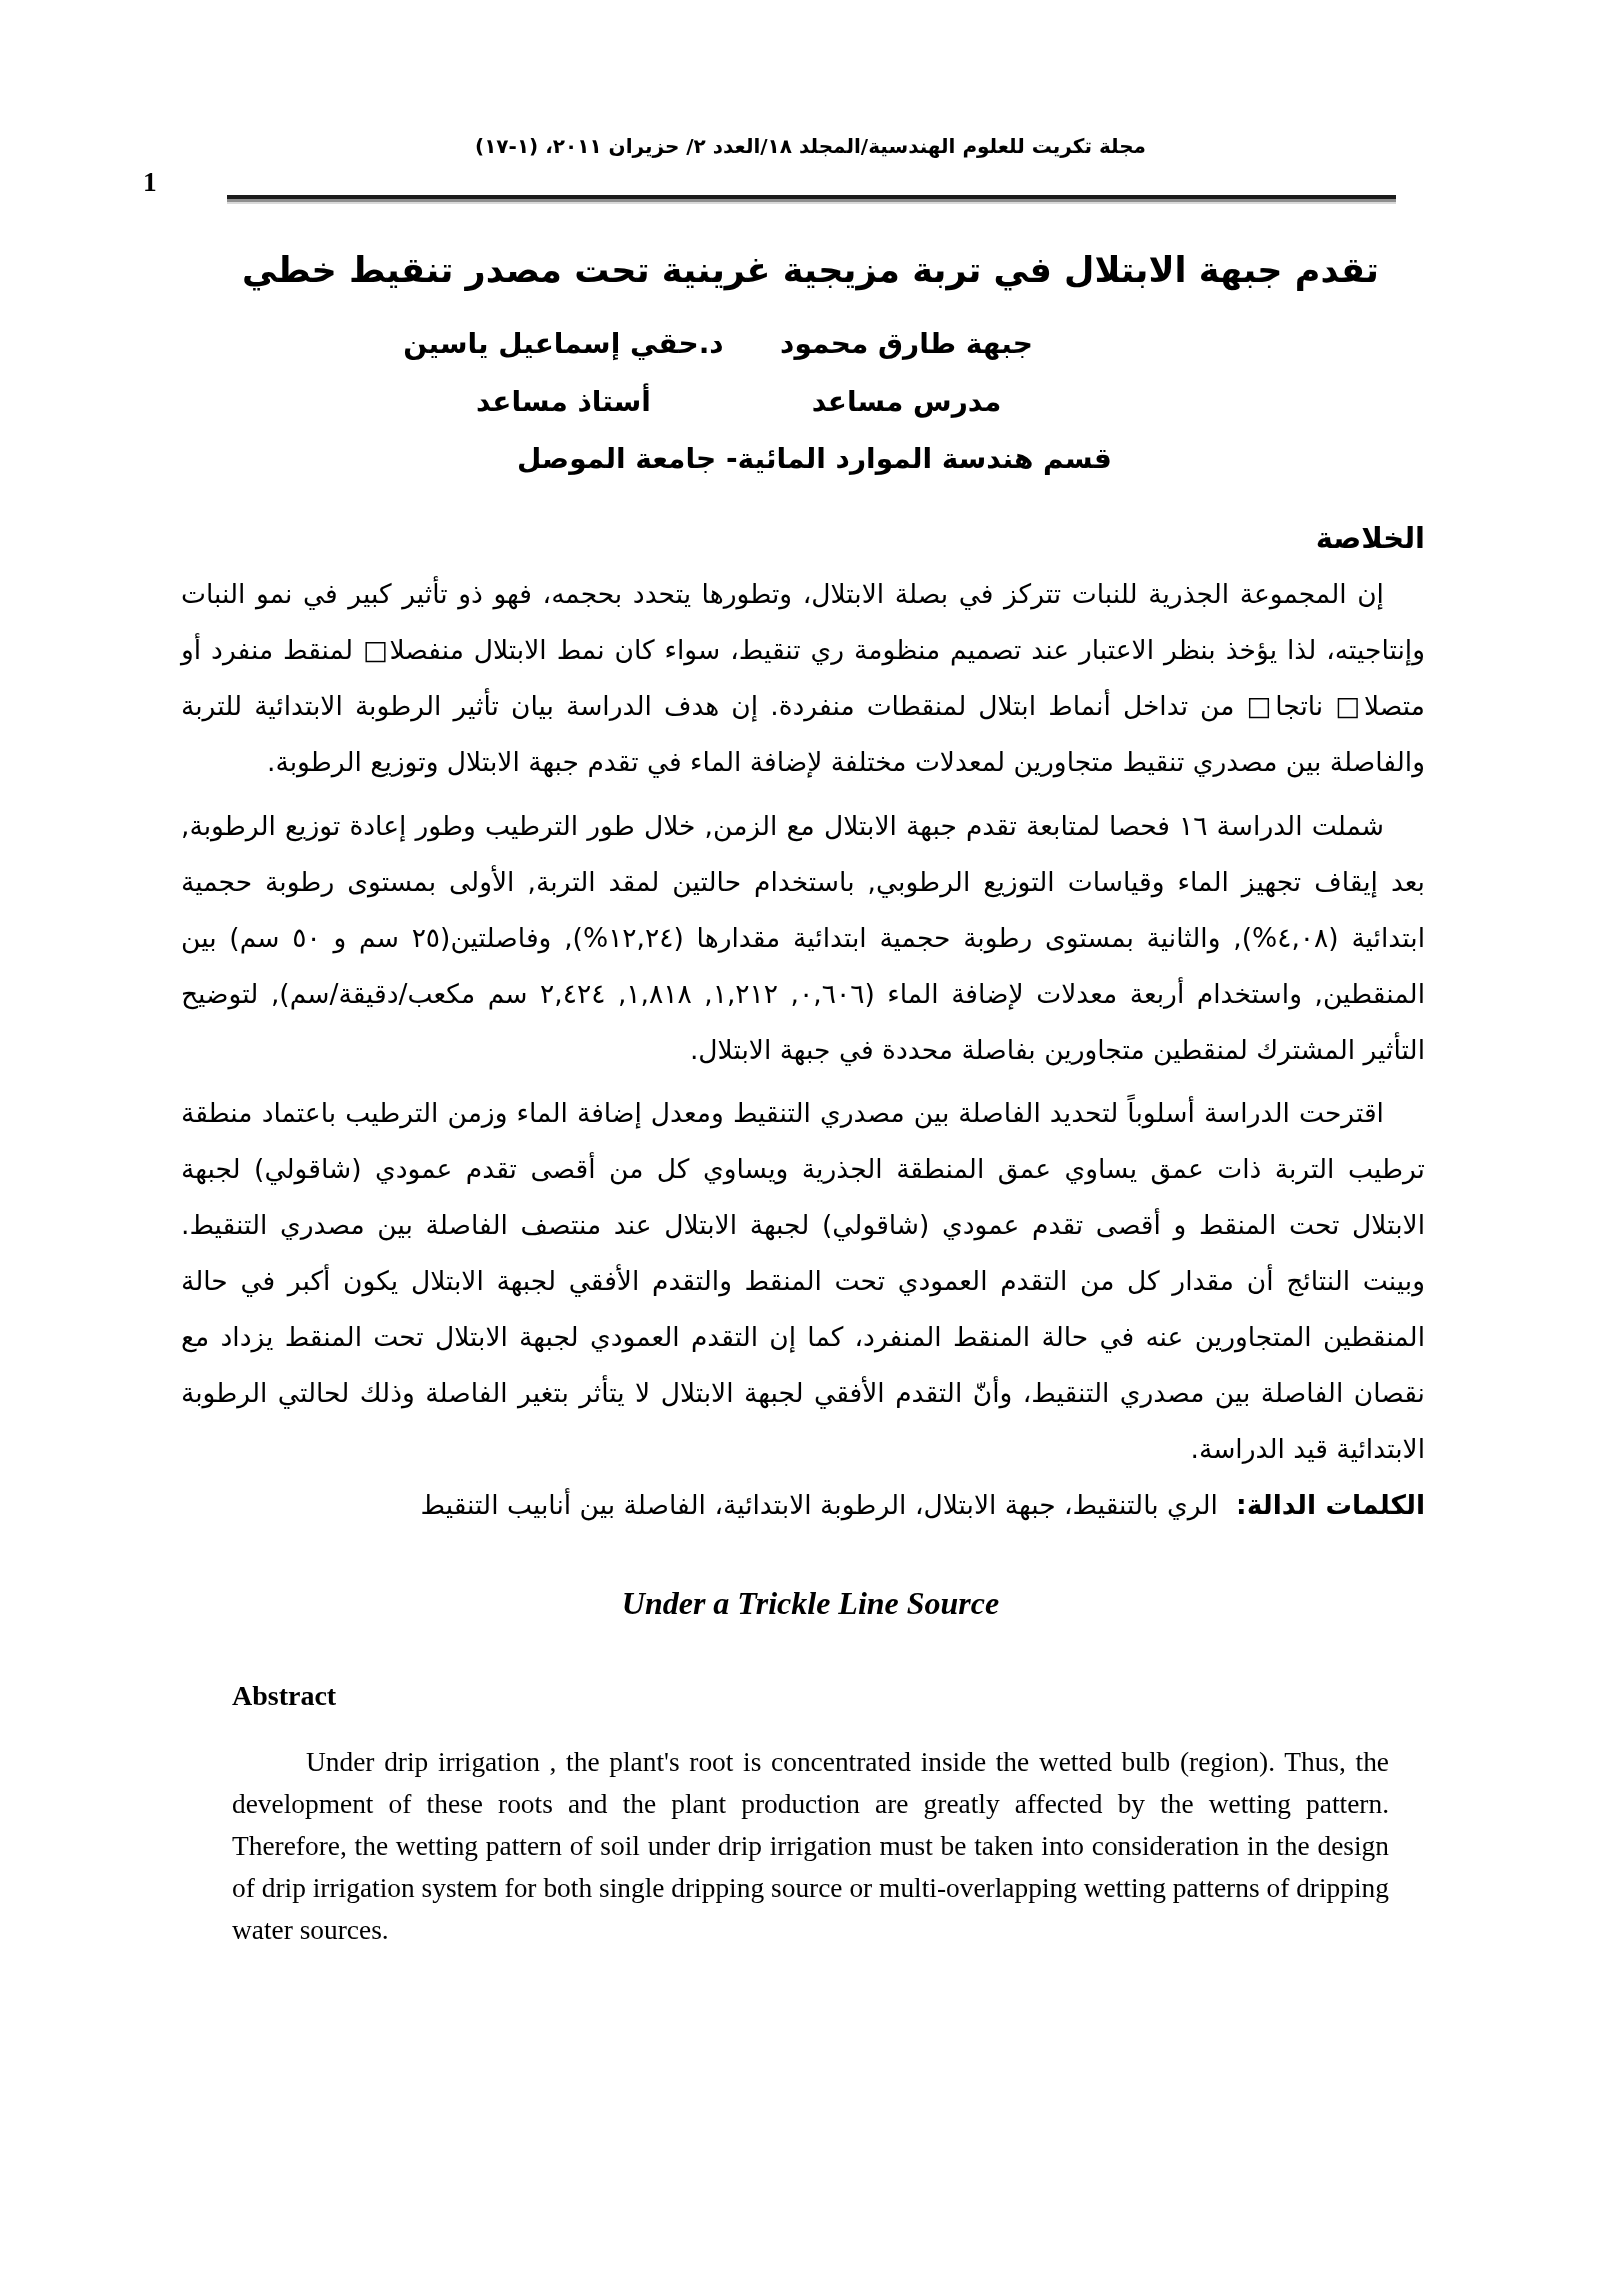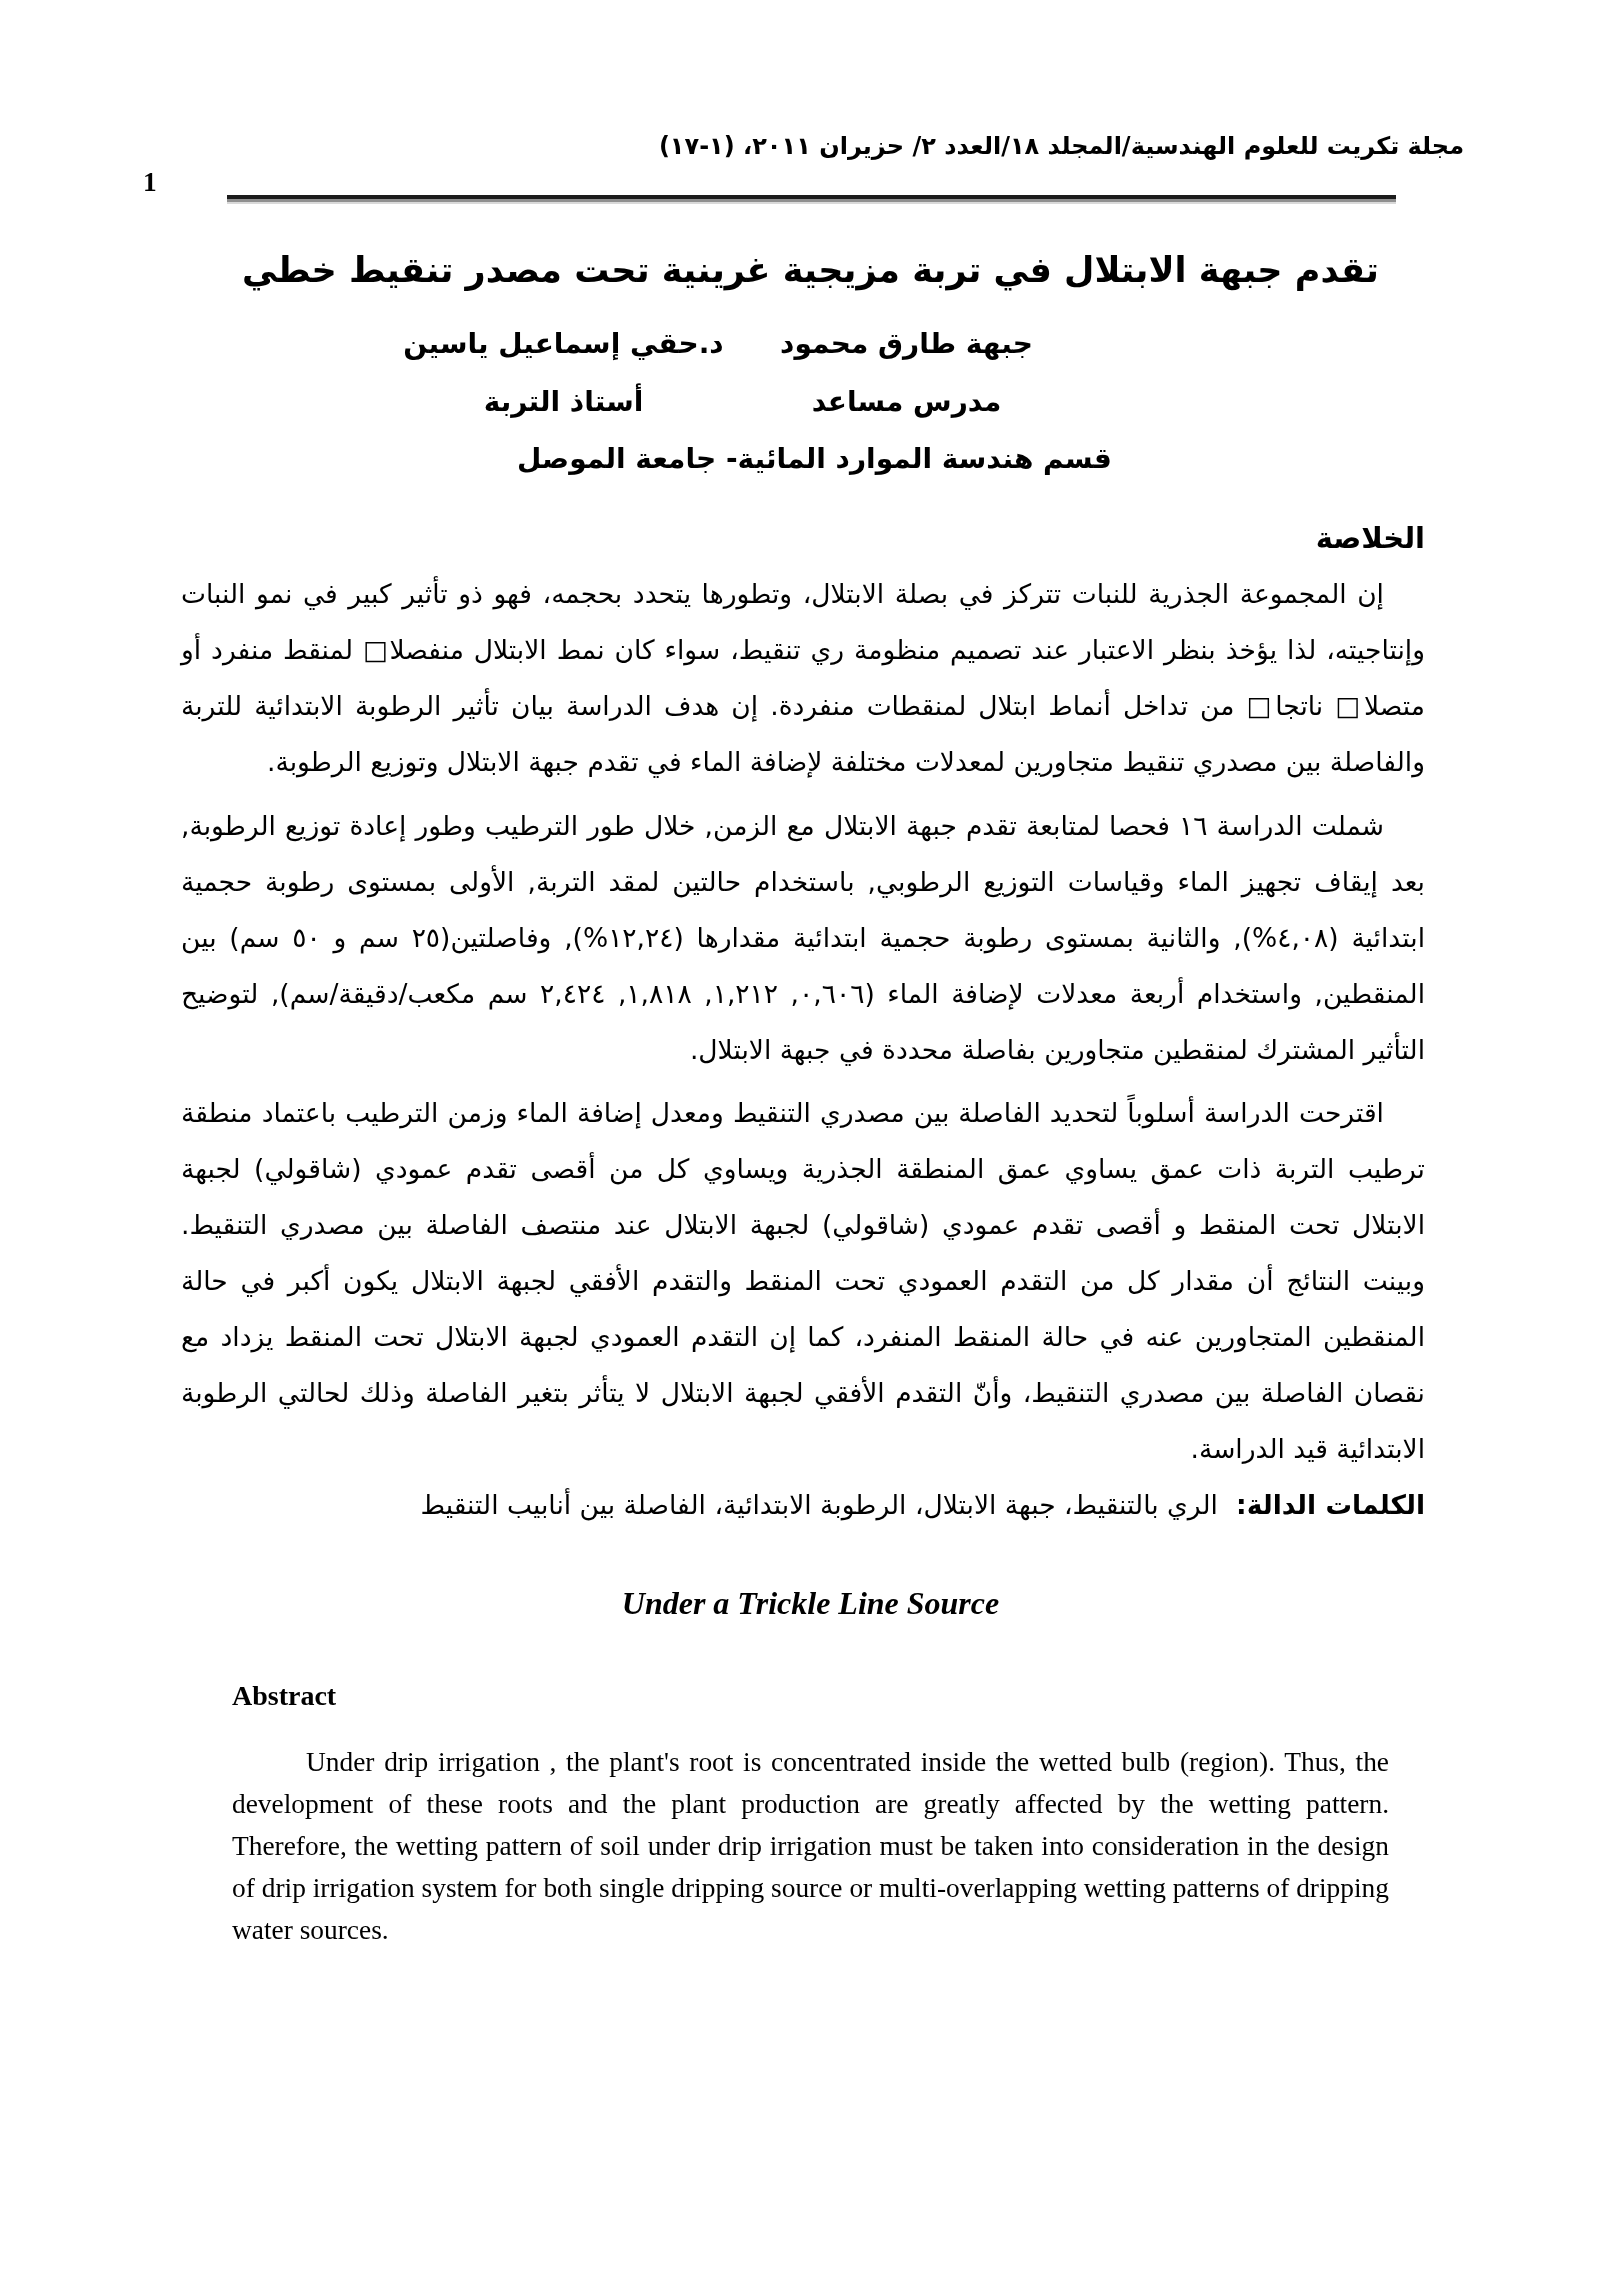--- a/index.html
+++ b/index.html
@@ -12,23 +12,23 @@
     padding-top:116px;
   }
   
   .page-num{
     position:absolute;left:143px;top:167px;
     font-family:"Liberation Serif",serif;
     font-weight:bold;font-size:27.4px;
   }
   .journal-line{
     margin:0 157px;
-    text-align:right;direction:rtl;
+    text-align:center;direction:rtl;
     font-family:"DejaVu Sans",sans-serif;
-    font-weight:bold;font-size:24px;line-height:61px;
+    font-weight:bold;font-size:20px;line-height:61px;
   }
   .header-rule{margin:17.6px 225px 0 227px;}
   .header-rule .rule-dark{height:4.9px;background:#1b1b1b;}
   .header-rule .rule-mid{height:2.9px;background:#8f8f8f;}
   .header-rule .rule-light{height:2px;background:#d9d9d9;}
   
   .ar{font-family:"DejaVu Sans",sans-serif;direction:rtl;}
   .ar-title{
     margin:39px 176px 0;
     text-align:center;
@@ -102,21 +102,21 @@
     <div class="rule-mid"></div>
     <div class="rule-light"></div>
   </div>
 
   <h1 class="ar ar-title">تقدم جبهة الابتلال في تربة مزيجية غرينية تحت مصدر تنقيط خطي</h1>
 
   <div class="ar authors-grid">
     <span>جبهة طارق محمود</span>
     <span>د.حقي إسماعيل ياسين</span>
     <span>مدرس مساعد</span>
-    <span>أستاذ التربة</span>
+    <span>أستاذ مساعد</span>
   </div>
 
   <div class="ar affiliation">قسم هندسة الموارد المائية- جامعة الموصل</div>
 
   <div class="ar ar-body">
     <h2 class="ar-abstract-heading">الخلاصة</h2>
     <p class="ar-para">إن المجموعة الجذرية للنبات تتركز في بصلة الابتلال، وتطورها يتحدد بحجمه، فهو ذو تأثير كبير في نمو النبات وإنتاجيته، لذا يؤخذ بنظر الاعتبار عند تصميم منظومة ري تنقيط، سواء كان نمط الابتلال منفصلا□ لمنقط منفرد أو متصلا□ ناتجا□ من تداخل أنماط ابتلال لمنقطات منفردة. إن هدف الدراسة بيان تأثير الرطوبة الابتدائية للتربة والفاصلة بين مصدري تنقيط متجاورين لمعدلات مختلفة لإضافة الماء في تقدم جبهة الابتلال وتوزيع الرطوبة.</p>
     <p class="ar-para">شملت الدراسة ١٦ فحصا لمتابعة تقدم جبهة الابتلال مع الزمن, خلال طور الترطيب وطور إعادة توزيع الرطوبة, بعد إيقاف تجهيز الماء وقياسات التوزيع الرطوبي, باستخدام حالتين لمقد التربة, الأولى بمستوى رطوبة حجمية ابتدائية (٤,٠٨%), والثانية بمستوى رطوبة حجمية ابتدائية مقدارها (١٢,٢٤%), وفاصلتين(٢٥ سم و ٥٠ سم) بين المنقطين, واستخدام أربعة معدلات لإضافة الماء (٠,٦٠٦, ١,٢١٢, ١,٨١٨, ٢,٤٢٤ سم مكعب/دقيقة/سم), لتوضيح التأثير المشترك لمنقطين متجاورين بفاصلة محددة في جبهة الابتلال.</p>
     <p class="ar-para">اقترحت الدراسة أسلوباً لتحديد الفاصلة بين مصدري التنقيط ومعدل إضافة الماء وزمن الترطيب باعتماد منطقة ترطيب التربة ذات عمق يساوي عمق المنطقة الجذرية ويساوي كل من أقصى تقدم عمودي (شاقولي) لجبهة الابتلال تحت المنقط و أقصى تقدم عمودي (شاقولي) لجبهة الابتلال عند منتصف الفاصلة بين مصدري التنقيط. وبينت النتائج أن مقدار كل من التقدم العمودي تحت المنقط والتقدم الأفقي لجبهة الابتلال يكون أكبر في حالة المنقطين المتجاورين عنه في حالة المنقط المنفرد، كما إن التقدم العمودي لجبهة الابتلال تحت المنقط يزداد مع نقصان الفاصلة بين مصدري التنقيط، وأنّ التقدم الأفقي لجبهة الابتلال لا يتأثر بتغير الفاصلة وذلك لحالتي الرطوبة الابتدائية قيد الدراسة.</p>
     <p class="keywords-line">

